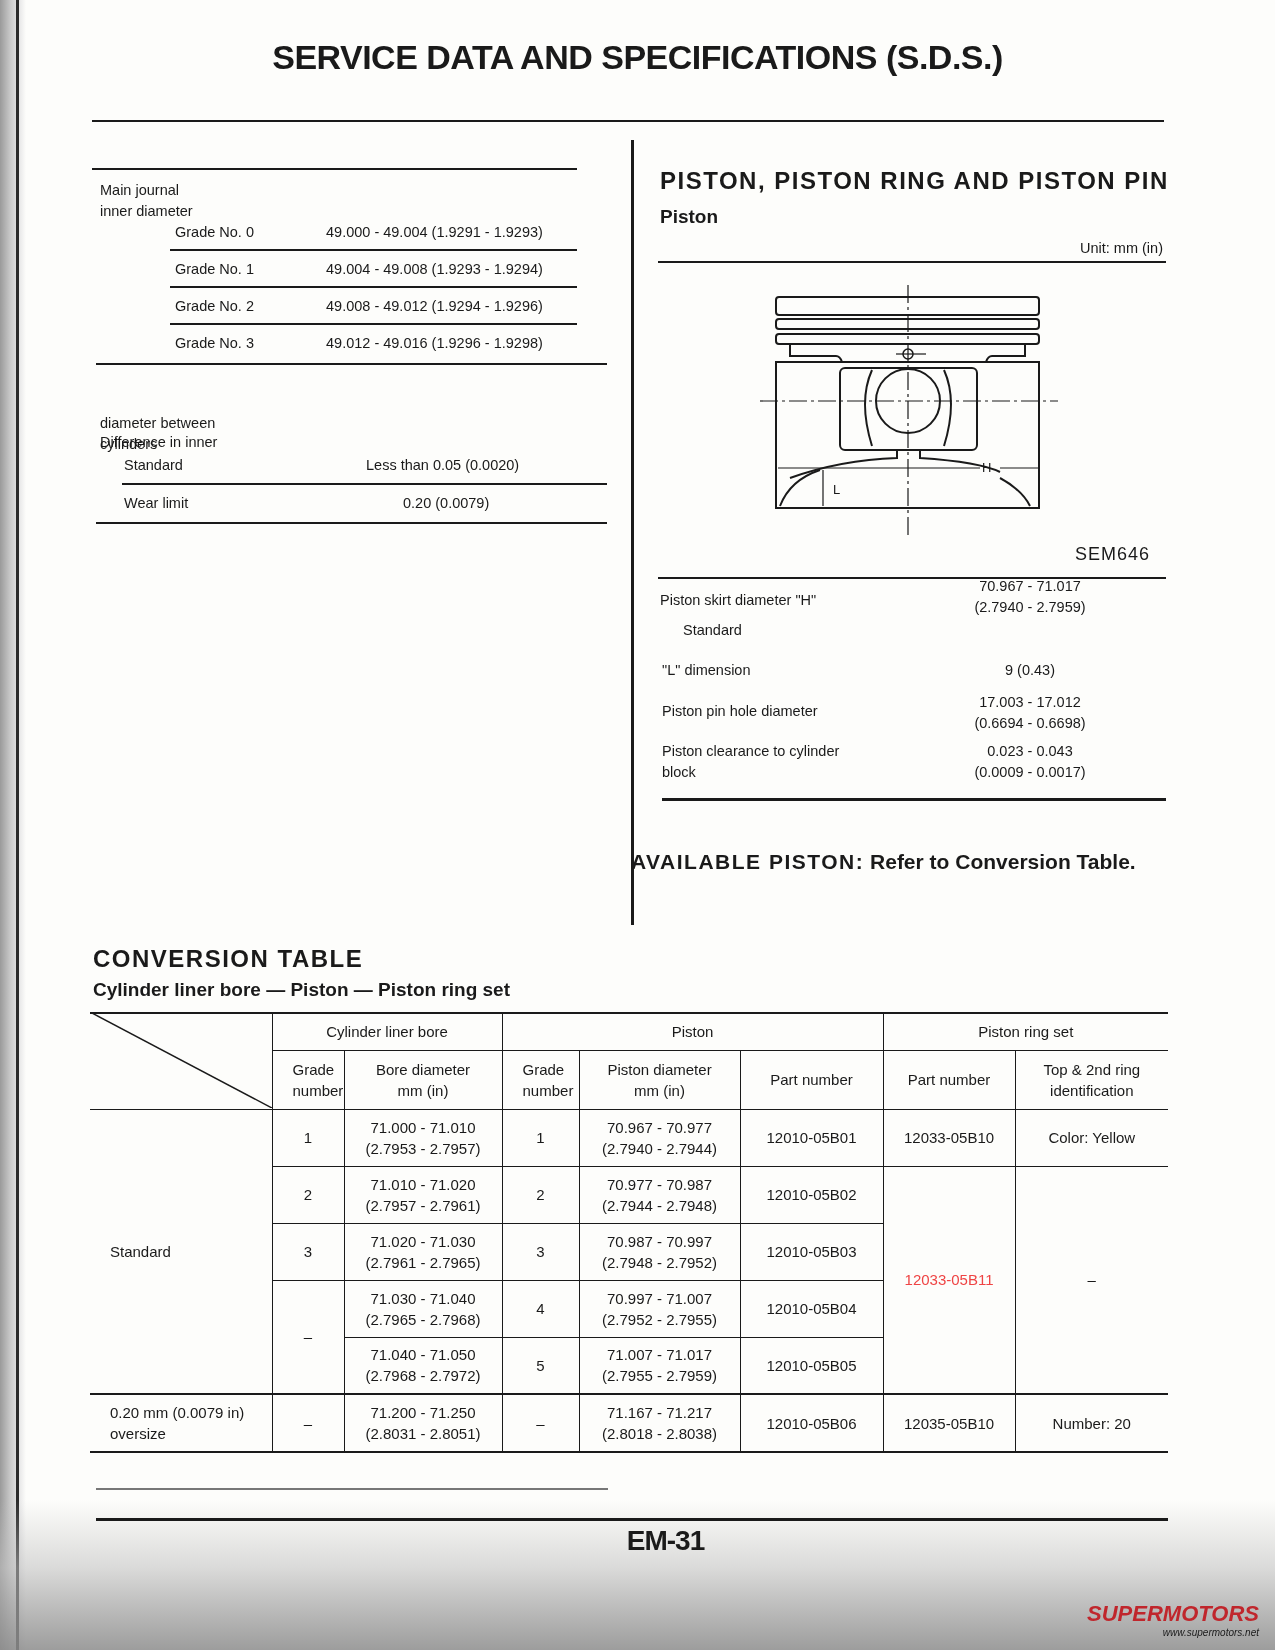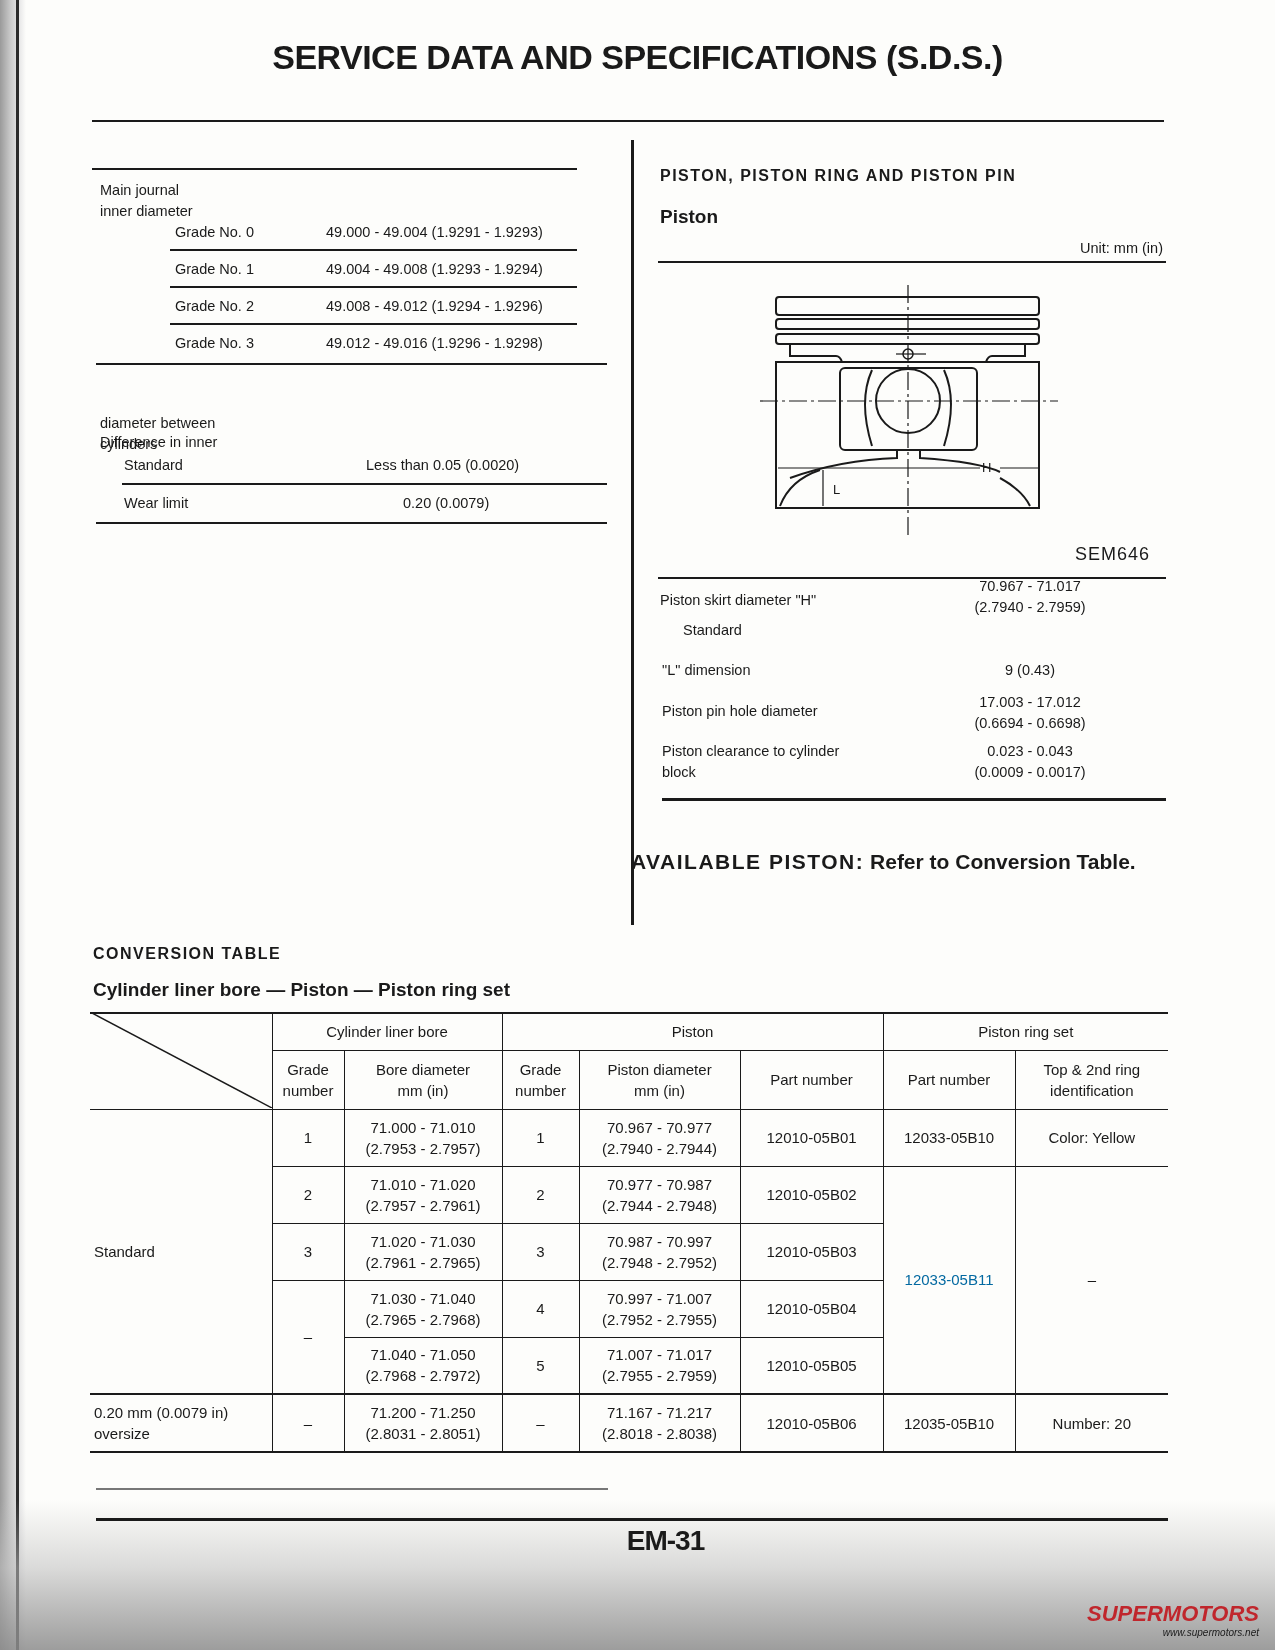--- a/index.html
+++ b/index.html
@@ -27,31 +27,31 @@
   .subtitle-row {
     left: 92px; top: 100px; width: 1072px; height: 30px;
     display: flex; align-items: center;
   }
   .subtitle-row .rule { flex: 1; height: 2px; background: #1a1a1a; margin-top: 12px; }
   .subtitle-row .txt { font-size: 23px; font-weight: bold; padding: 0 12px; }
   .vdivider { left: 631px; top: 140px; width: 3px; height: 785px; background: #1a1a1a; }
   .hrule { height: 2px; background: #1a1a1a; position: absolute; }
   .hrule.thin { height: 1.5px; }
   .t15 { font-size: 14.5px; }
-  .sec-h { font-size: 16px; font-weight: bold; letter-spacing: 1.5px; }
+  .sec-h { font-size: 24px; font-weight: bold; letter-spacing: 1.5px; }
   .bold19 { font-size: 19px; font-weight: bold; }
 
   
   table.conv {
     position: absolute; left: 90px; top: 1012px; width: 1078px;
     border-collapse: collapse; font-size: 15px; table-layout: fixed;
   }
   table.conv td, table.conv th {
     border: 1.5px solid #1a1a1a; text-align: center; vertical-align: middle;
-    font-weight: normal; padding: 2px 4px; line-height: 21px;
+    font-weight: normal; padding: 2px 20px; line-height: 21px;
   }
   table.conv tr.top td, table.conv tr.top th { border-top: 2.5px solid #1a1a1a; }
   table.conv tr.bottom td { border-bottom: 2.5px solid #1a1a1a; }
   table.conv .noleft { border-left: none; }
   table.conv .noright { border-right: none; }
   table.conv td.lefttxt { text-align: left; }
   .diag { position: relative; }
   .diag svg { position: absolute; left: 0; top: 0; }
   .page-num {
     left: 0; width: 1275px; top: 1525px; text-align: center;
@@ -250,21 +250,21 @@
     <td>
           <div>71.010 - 71.020</div>
           <div>(2.7957 - 2.7961)</div>
         </td>
     <td>2</td>
     <td>
           <div>70.977 - 70.987</div>
           <div>(2.7944 - 2.7948)</div>
         </td>
     <td>12010-05B02</td>
-    <td rowspan="4" style="color:#0369a1;">12033-05B11</td>
+    <td rowspan="4" style="color:#ef4444;">12033-05B11</td>
     <td rowspan="4" class="noright">–</td>
   </tr>
 
   <tr style="height:57px;">
     <td>3</td>
     <td>
           <div>71.020 - 71.030</div>
           <div>(2.7961 - 2.7965)</div>
         </td>
     <td>3</td>

